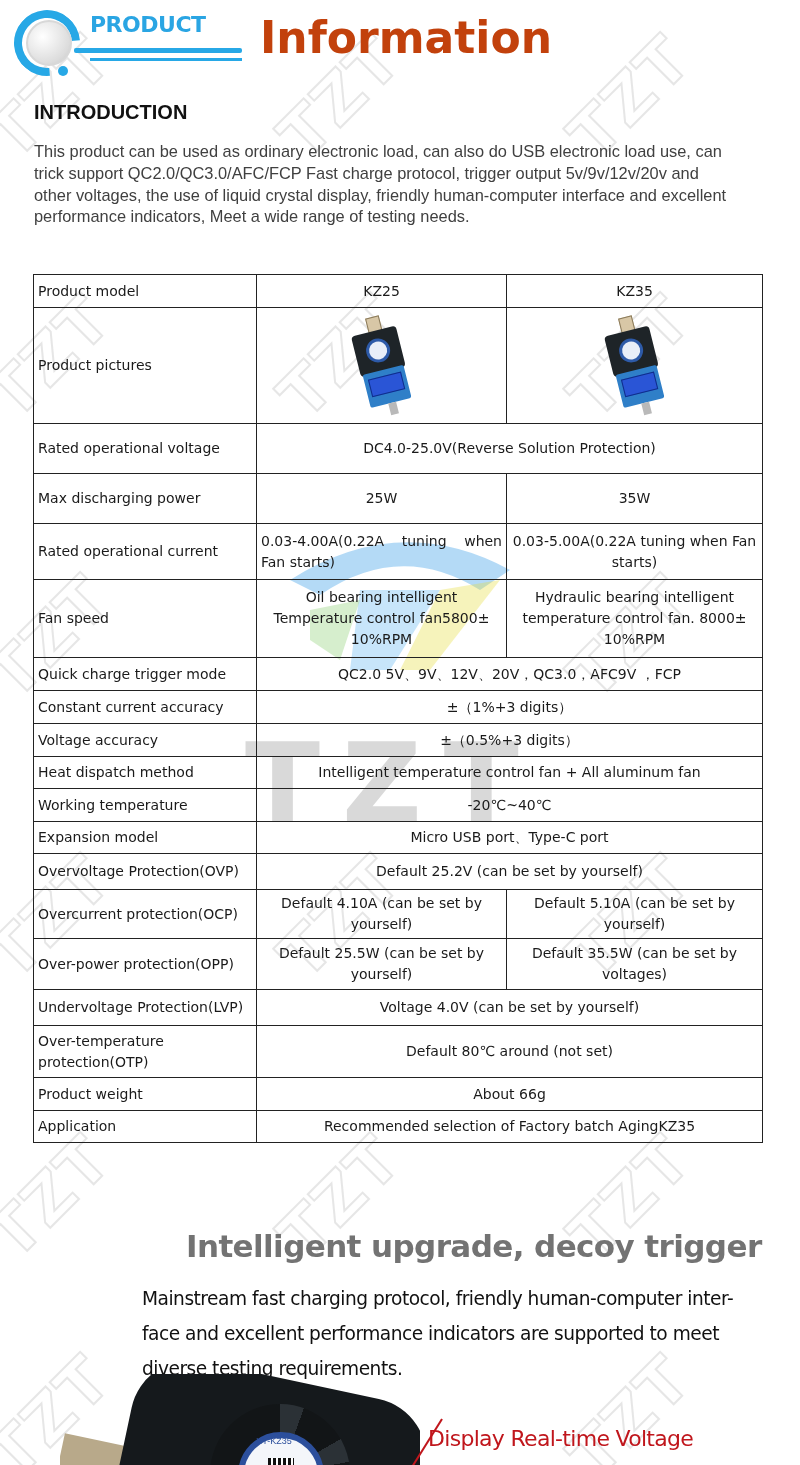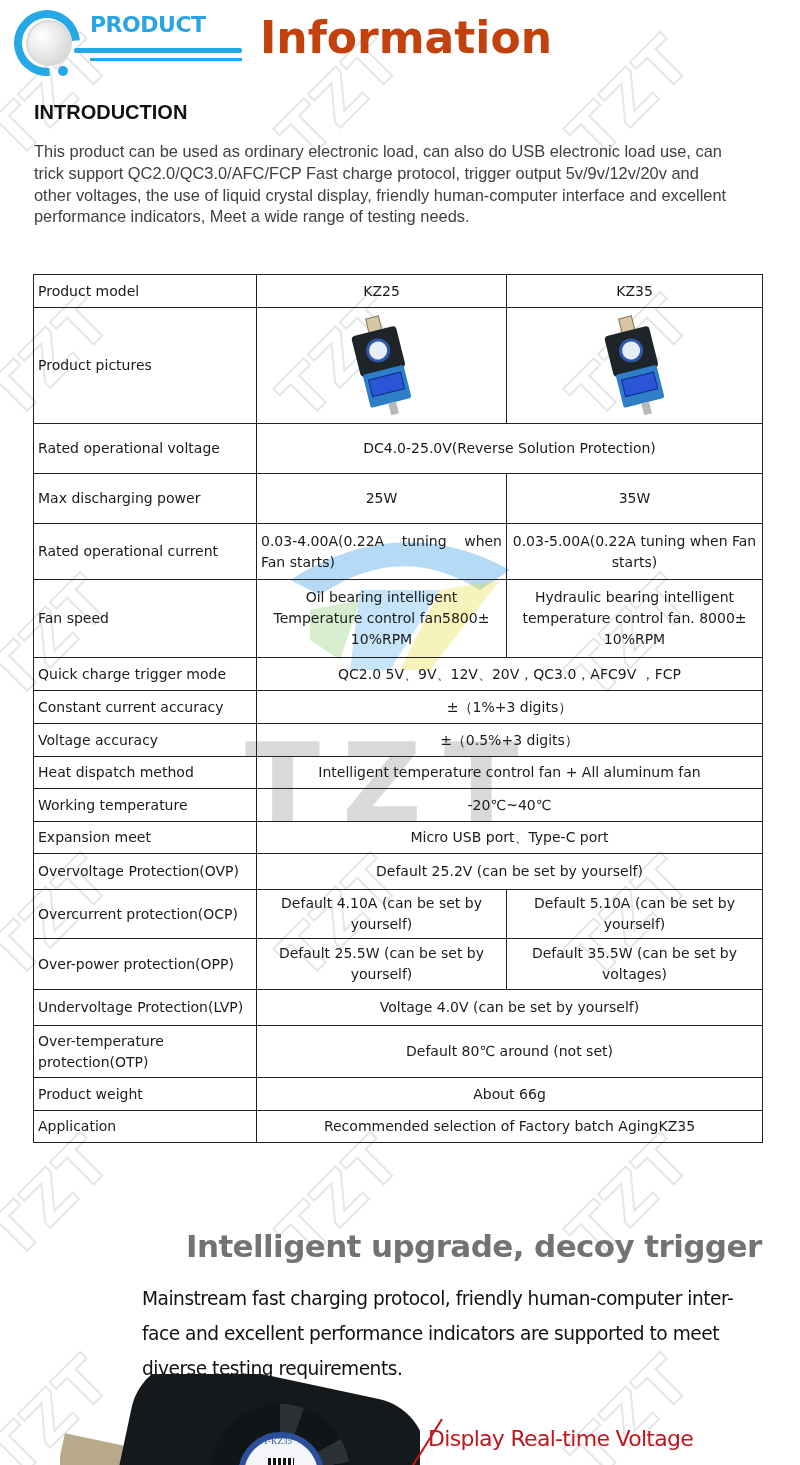--- a/index.html
+++ b/index.html
@@ -59,21 +59,21 @@
         font-size: 18.6px; line-height: 35px; color: #111; letter-spacing: -0.5px; }
 
   
   .photo { position: absolute; left: 60px; top: 1374px; width: 360px; height: 100px; overflow: hidden; }
   .photo .fanbody { position: absolute; left: 60px; top: 4px; width: 300px; height: 200px; background: #15191c;
         border-radius: 60px 60px 0 0; transform: rotate(12deg); }
   .photo .blade { position: absolute; left: 150px; top: 30px; width: 140px; height: 140px; border-radius: 50%;
         background: conic-gradient(#2b3136 0 20deg, #121517 20deg 60deg, #2b3136 60deg 80deg, #121517 80deg 130deg, #2b3136 130deg 150deg, #121517 150deg 360deg); }
   .photo .label { position: absolute; left: 178px; top: 58px; width: 86px; height: 86px; border-radius: 50%; background: #f4f6fa;
         border: 6px solid #2c4f9c; }
-  .photo .label-text { position: absolute; left: 196px; top: 62px; font-size: 9px; color: #2c4f9c; font-family: Liberation Serif, serif; }
+  .photo .label-text { position: absolute; left: 196px; top: 62px; font-size: 9px; color: #2c4f9c; font-family: Liberation Sans, sans-serif; }
   .photo .qr { position: absolute; left: 208px; top: 84px; width: 26px; height: 26px;
         background: repeating-linear-gradient(90deg,#111 0 3px,#fff 3px 5px), #111; }
   .photo .usbmetal { position: absolute; left: 0px; top: 66px; width: 70px; height: 40px; background: #b8a98a; transform: rotate(12deg); }
   .callout-line { position: absolute; left: 372px; top: 1418px; width: 70px; height: 2px; background: #c0161c;
         transform: rotate(-58deg); transform-origin: right center; }
   .callout { position: absolute; left: 428px; top: 1426px; font-family: "DejaVu Sans", sans-serif; font-size: 22px;
         color: #c0161c; letter-spacing: -0.7px; }
 </style>
 </head>
 <body>
@@ -192,21 +192,21 @@
     </tr>
     <tr style="height:32px">
       <td class="lbl">Heat dispatch method</td>
       <td class="c" colspan="2">Intelligent temperature control fan + All aluminum fan</td>
     </tr>
     <tr style="height:33px">
       <td class="lbl">Working temperature</td>
       <td class="c" colspan="2">-20℃~40℃</td>
     </tr>
     <tr style="height:32px">
-      <td class="lbl">Expansion meet</td>
+      <td class="lbl">Expansion model</td>
       <td class="c" colspan="2">Micro USB port、Type-C port</td>
     </tr>
     <tr style="height:36px">
       <td class="lbl">Overvoltage Protection(OVP)</td>
       <td class="c" colspan="2">Default 25.2V (can be set by yourself)</td>
     </tr>
     <tr style="height:49px">
       <td class="lbl">Overcurrent protection(OCP)</td>
       <td class="l">Default 4.10A (can be set by yourself)</td>
       <td class="l">Default 5.10A (can be set by yourself)</td>

